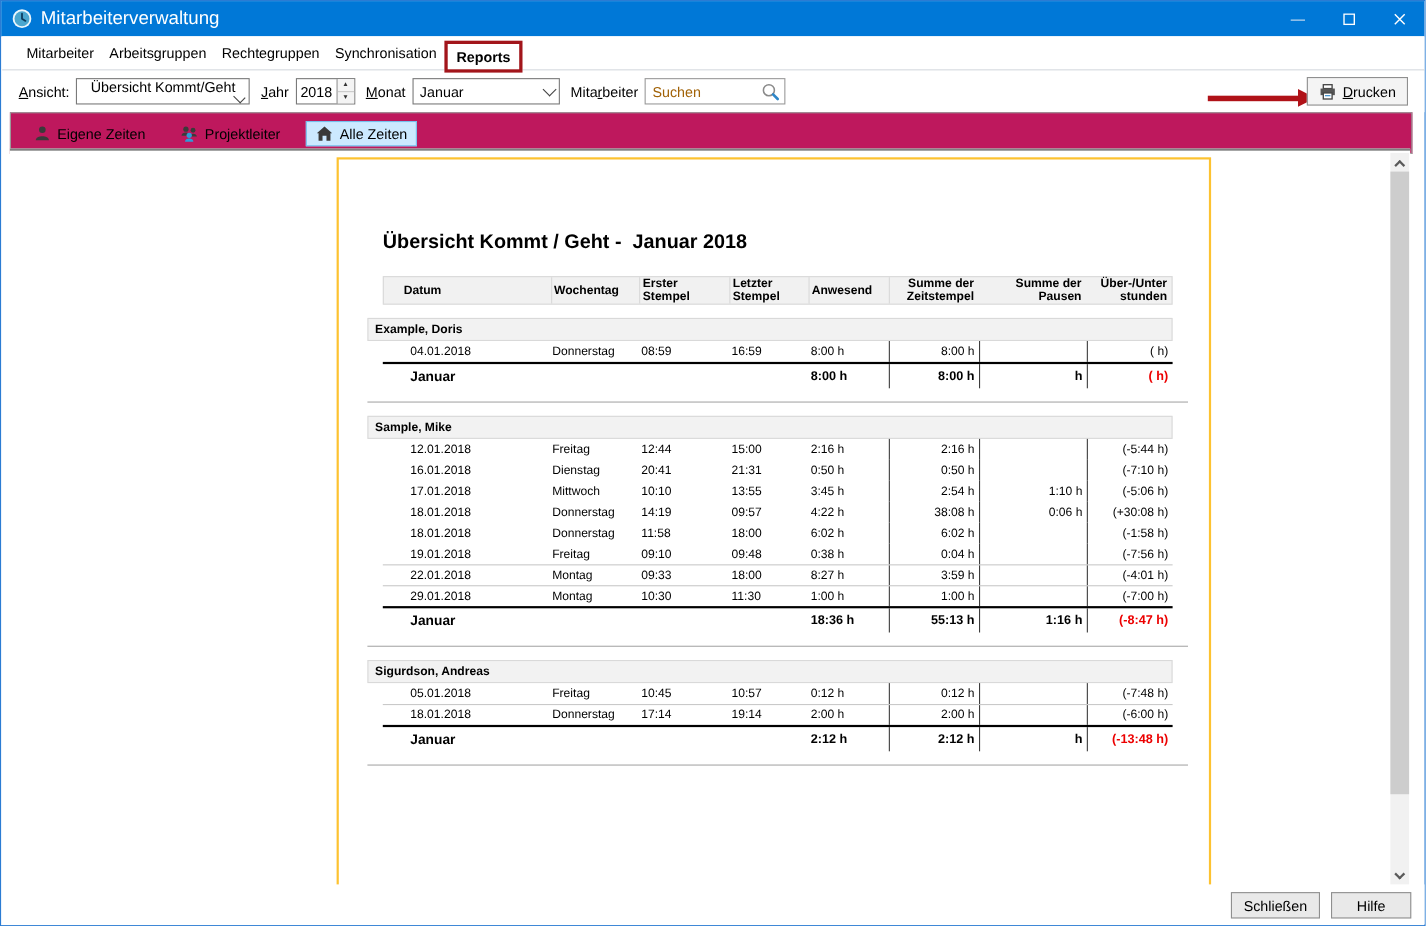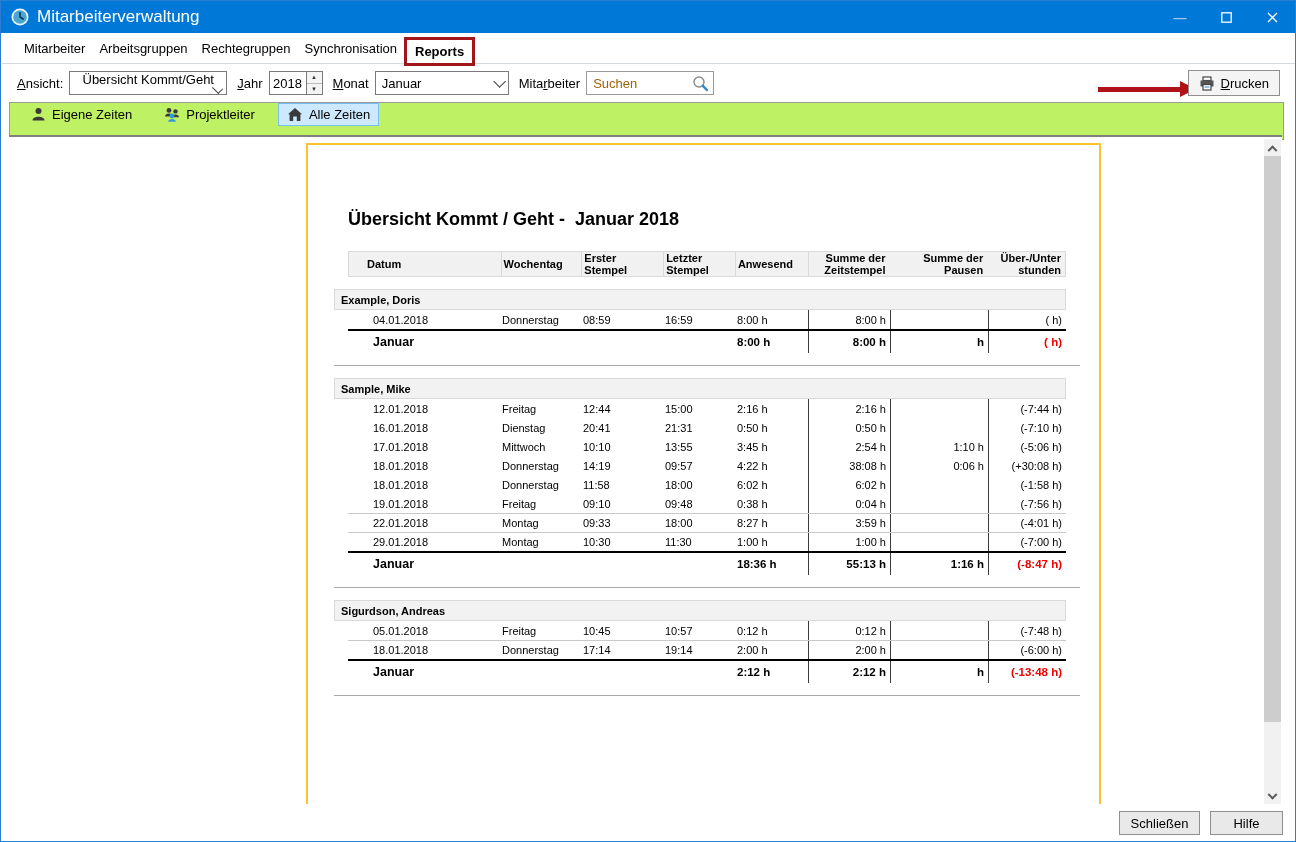--- a/index.html
+++ b/index.html
@@ -47,21 +47,21 @@
   .print-btn { position:absolute; right:16px; top:6px; height:26px; padding:0 10px;
     background:#f4f4f4; border:1px solid #8f8f8f; display:flex; align-items:center;
     gap:6px; font-size:13px; }
   .print-btn .key { text-decoration:underline; }
   .anno-arrow { position:absolute; right:100px; top:17px; width:98px; height:16px; }
   .anno-arrow .shaft { position:absolute; left:0; top:6px; width:82px; height:5px; background:#b01218; }
   .anno-arrow .head { position:absolute; right:0; top:0; width:0; height:0;
     border-left:16px solid #b01218; border-top:8px solid transparent; border-bottom:8px solid transparent; }
   
   .tabbar { position:absolute; left:8px; top:101px; width:1275px; height:38px;
-    border:1px solid #9a9a9a; background:#bef264; display:flex; align-items:flex-start; padding-left:12px; }
+    border:1px solid #9a9a9a; background:#be185d; display:flex; align-items:center; padding-left:12px; }
   .tab { display:flex; align-items:center; gap:6px; font-size:13px; padding:3px 8px;
     margin-right:14px; border:1px solid transparent; }
   .tab.selected { background:#cce9ff; border:1px solid #77c0ee; }
   .tab svg { display:block; }
   
   .preview { position:absolute; left:8px; top:134px; width:1273px; height:671px;
     border-top:2px solid #808080; background:#fff; overflow:hidden; }
   .page { position:absolute; left:297px; top:6px; width:795px; height:680px;
     border:2px solid #fdc230; background:#fff; overflow:hidden; }
   .rep-title { margin:64px 0 0 40px; font-size:18px; font-weight:bold; white-space:pre; }
@@ -258,21 +258,21 @@
         <div class="sec-bar">Sample, Mike</div>
         <div class="rows">
           <div class="drow">
             <div class="dc c1">12.01.2018</div>
             <div class="dc c2">Freitag</div>
             <div class="dc c3">12:44</div>
             <div class="dc c4">15:00</div>
             <div class="dc c5">2:16 h</div>
             <div class="dc c6 r div">2:16 h</div>
             <div class="dc c7 r div"></div>
-            <div class="dc c8 r div">(-7:44 h)</div>
+            <div class="dc c8 r div">(-5:44 h)</div>
           </div>
           <div class="drow">
             <div class="dc c1">16.01.2018</div>
             <div class="dc c2">Dienstag</div>
             <div class="dc c3">20:41</div>
             <div class="dc c4">21:31</div>
             <div class="dc c5">0:50 h</div>
             <div class="dc c6 r div">0:50 h</div>
             <div class="dc c7 r div"></div>
             <div class="dc c8 r div">(-7:10 h)</div>

